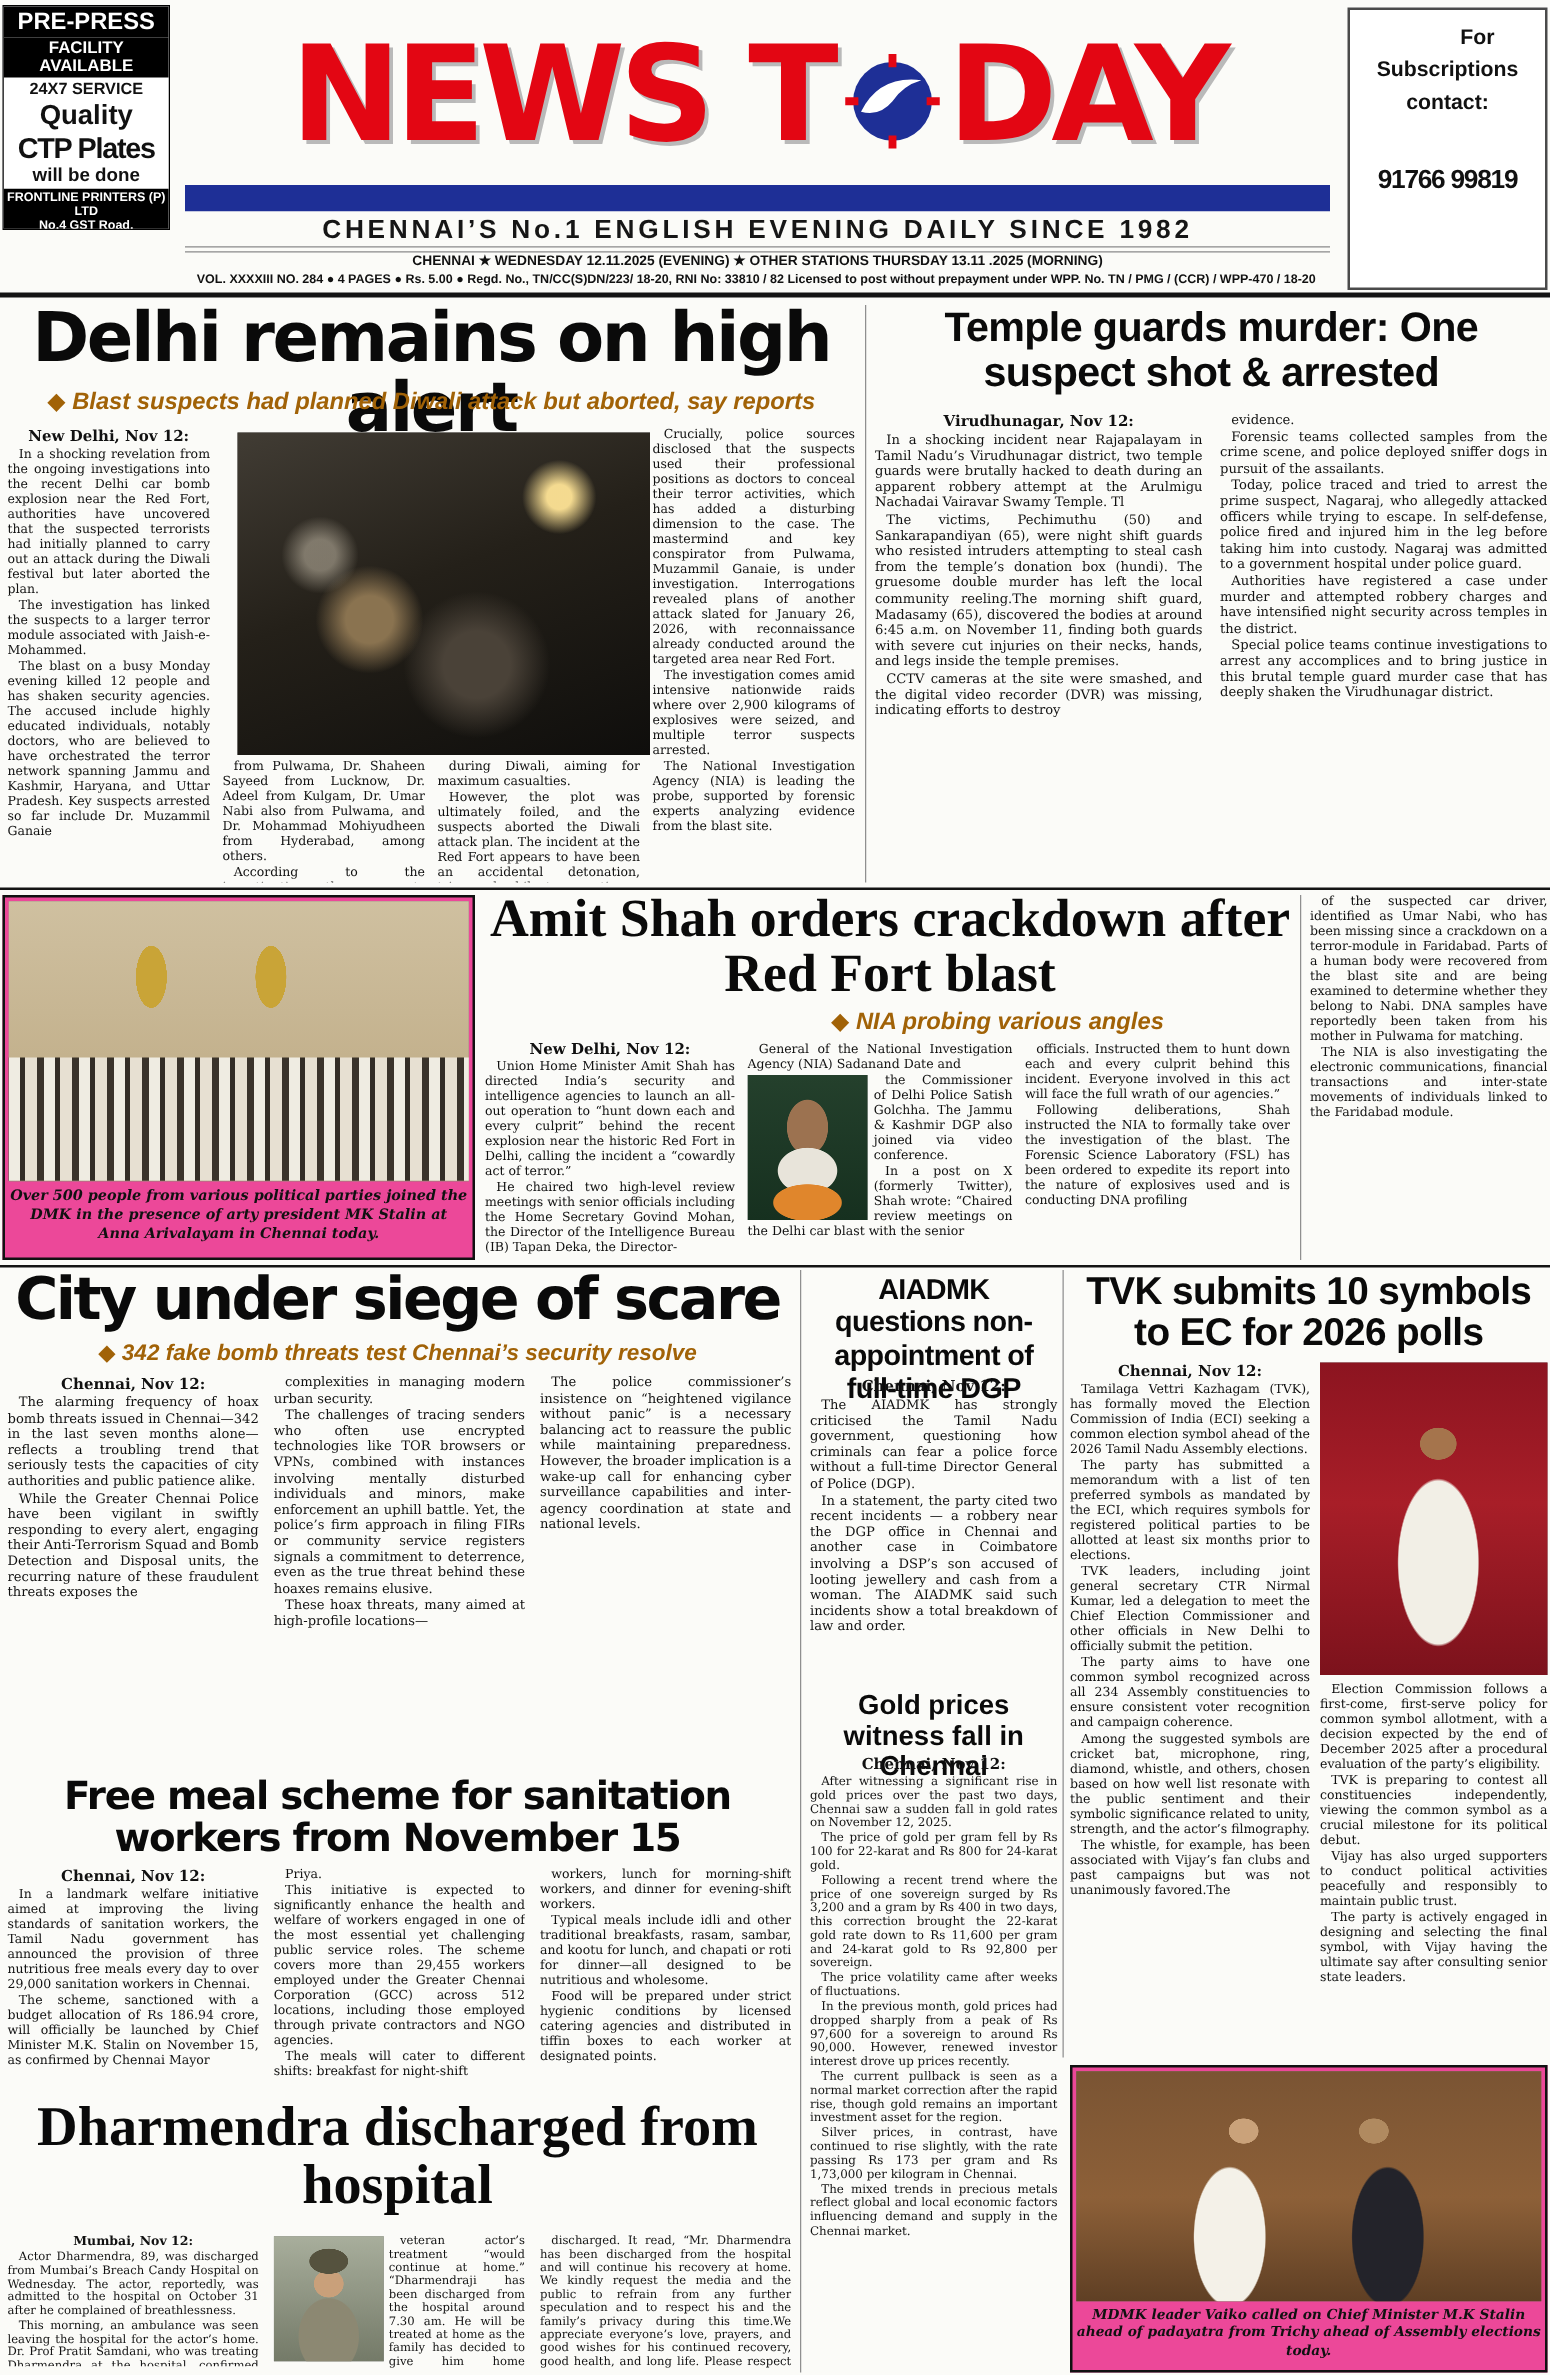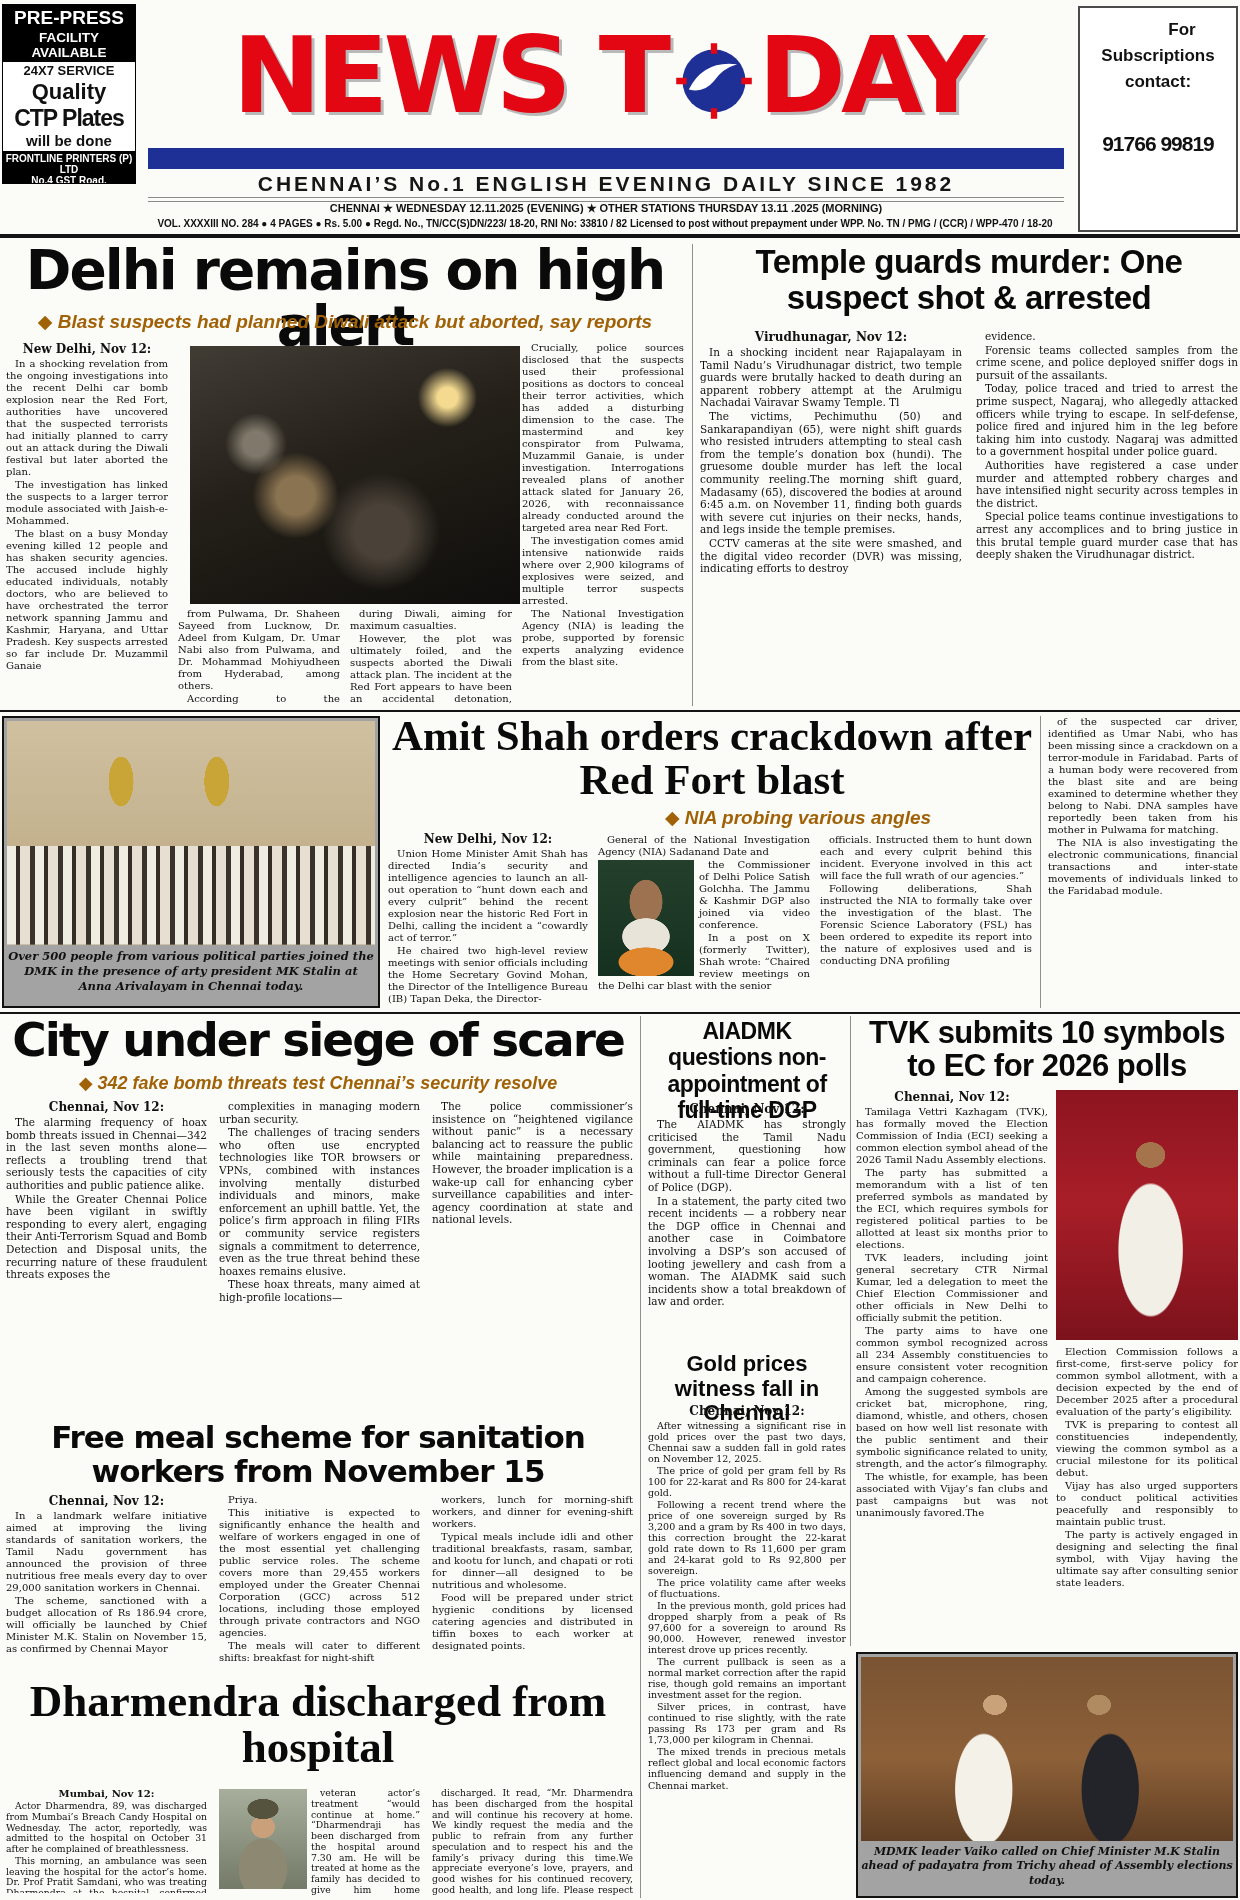--- a/index.html
+++ b/index.html
@@ -64,21 +64,21 @@
     radial-gradient(ellipse 13px 11px at 36% 26%, #caa27a 0 90%, transparent 93%),
     radial-gradient(ellipse 13px 11px at 64% 26%, #b08a60 0 90%, transparent 93%),
     radial-gradient(ellipse 32px 62px at 33% 72%, #f4f1e8 0 88%, transparent 91%),
     radial-gradient(ellipse 32px 62px at 67% 72%, #23232a 0 88%, transparent 91%),
     linear-gradient(180deg,#7a5433 0%,#8d6038 55%,#5f3f24 100%);}
   .ph-dharm{background-image:
     radial-gradient(ellipse 17px 11px at 50% 20%, #55523e 0 90%, transparent 93%),
     radial-gradient(ellipse 13px 12px at 50% 38%, #c9a07a 0 90%, transparent 93%),
     radial-gradient(ellipse 27px 34px at 50% 80%, #8c8872 0 88%, transparent 91%),
     linear-gradient(180deg,#a8ae9c,#747a68);}
-  .frame{border:2px solid #111;background:#a3a3a3;padding:3px;box-sizing:border-box;}
+  .frame{border:2px solid #111;background:#ec4899;padding:3px;box-sizing:border-box;}
 </style>
 </head>
 <body>
 
 <div class="page">
 
   <div class="abs adbox" style="left:2px;top:4px;width:132px;height:178px;">
     <div class="blk" style="font-size:19px;padding:2px 0 1px;">PRE-PRESS</div>
     <div class="blk" style="font-size:13.5px;padding:0 0 2px;">FACILITY AVAILABLE</div>
     <div style="font-size:13px;padding:1px 0;">24X7 SERVICE</div>

